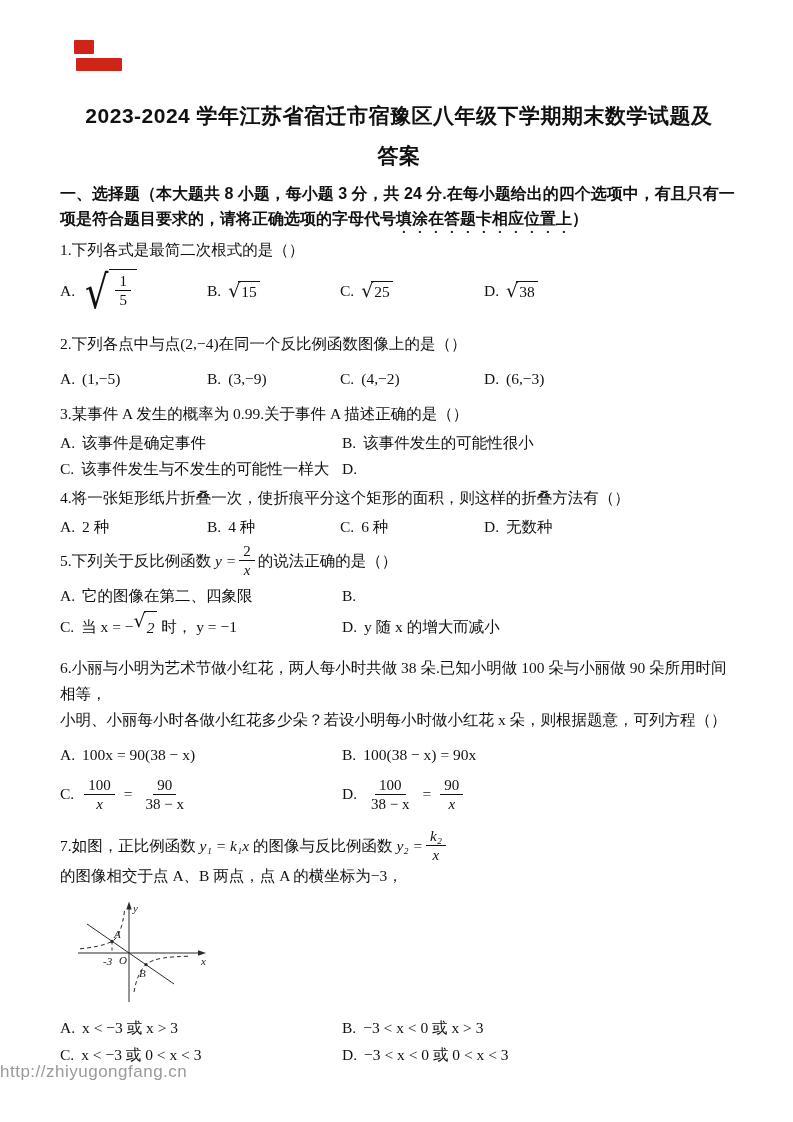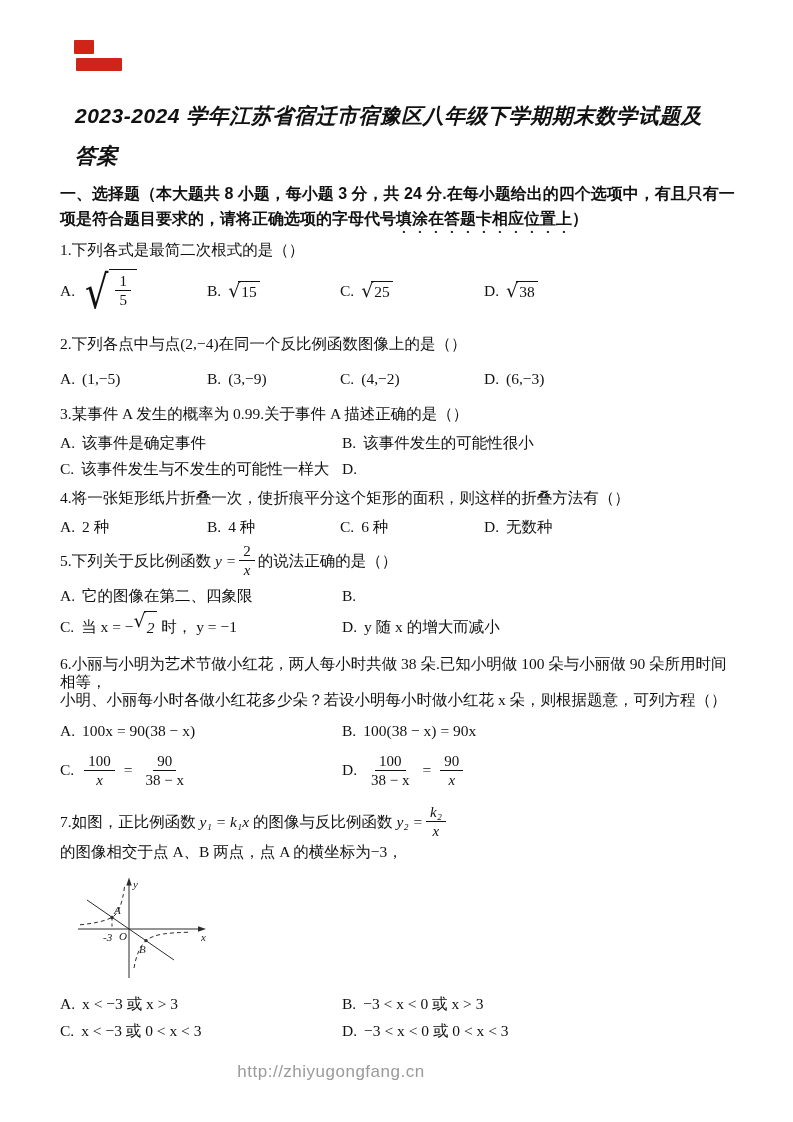--- a/index.html
+++ b/index.html
@@ -3,21 +3,21 @@
 <meta charset="utf-8">
 <style>
   html,body{margin:0;padding:0;background:#ffffff;}
   .page{position:relative;width:793px;height:1122px;background:#fff;overflow:hidden;
         font-family:"Liberation Serif","DejaVu Serif",serif;color:#111;}
   .red-mark{position:absolute;background:#cf2518;border-radius:1px;}
   .red-mark.m1{left:74px;top:40px;width:20px;height:14px;}
   .red-mark.m2{left:76px;top:58px;width:46px;height:13px;}
   .content{position:absolute;left:60px;top:0;width:678px;}
   .title{margin:96px auto 0;width:648px;font-family:"Liberation Sans","DejaVu Sans",sans-serif;
-         font-weight:700;font-size:21px;line-height:40px;letter-spacing:.5px;font-style:italic;}
+         font-weight:700;font-size:21px;line-height:40px;text-align:center;letter-spacing:.5px;}
   .sec{margin:5px 0 0;font-family:"Liberation Sans","DejaVu Sans",sans-serif;
        font-weight:700;font-size:16px;line-height:25px;}
   .emph{-webkit-text-emphasis:filled dot #111;-webkit-text-emphasis-position:under;
         text-emphasis:filled dot #111;text-emphasis-position:under right;text-align:right;}
   .stem{margin:0;font-size:15.5px;line-height:24px;}
   .mt4{margin-top:4px}.mt6{margin-top:2px}.mt8{margin-top:8px}.mt10{margin-top:10px}.mt12{margin-top:12px}
   .opts4{display:grid;grid-template-columns:147px 133px 144px 1fr;font-size:15.5px;align-items:center;}
   .opts2{display:grid;grid-template-columns:282px 1fr;font-size:15.5px;align-items:center;}
   .row26{line-height:26px;}
   .opt{display:inline-flex;align-items:center;white-space:nowrap;}
@@ -31,21 +31,21 @@
   .sqrt .sym{line-height:1;font-family:"DejaVu Sans",sans-serif;font-weight:400;}
   .sqrt .rc{border-top:1.4px solid #111;margin-left:-2px;padding:1px 3px 0 3px;}
   .sqrt.sm .sym{font-size:19px;}
   .sqrt.big{margin-top:2px;}
   .sqrt.big .sym{font-size:46px;transform:scaleX(.8);}
   .sqrt.big .rc{padding-top:2px;}
   .eqs{margin:0 6px;}
   .tallrow{height:58px;}
   .graph{margin:12px 0 0 12px;}
   .graph text{font-size:11px;font-style:italic;font-family:"Liberation Serif","DejaVu Serif",serif;fill:#222;}
-  .footer{position:absolute;left:0;top:1062px;width:662px;text-align:center;
+  .footer{position:absolute;left:0;top:1062px;width:662px;
           font-family:"Liberation Sans","DejaVu Sans",sans-serif;font-size:17px;color:#9a9a9a;letter-spacing:.5px;}
 </style>
 </head>
 <body>
 
 <div class="page">
   <div class="red-mark m1"></div>
   <div class="red-mark m2"></div>
 
   <div class="content">
@@ -181,21 +181,21 @@
             </span>&nbsp;<span>时， y = −1</span>
         </span>
         <span class="opt">
             <span class="olabel">D.</span>
             <span>y 随 x 的增大而减小</span>
           </span>
       </div>
     </div>
 
     <div>
-      <p class="stem mt12" style="line-height:18px;"><span>6.小丽与小明为艺术节做小红花，两人每小时共做 38 朵.已知小明做 100 朵与小丽做 90 朵所用时间相等，</span><br><span>小明、小丽每小时各做小红花多少朵？若设小明每小时做小红花 x 朵，则根据题意，可列方程（）</span></p>
+      <p class="stem mt12" style="line-height:26px;"><span>6.小丽与小明为艺术节做小红花，两人每小时共做 38 朵.已知小明做 100 朵与小丽做 90 朵所用时间相等，</span><br><span>小明、小丽每小时各做小红花多少朵？若设小明每小时做小红花 x 朵，则根据题意，可列方程（）</span></p>
       <div class="opts2 mt8" style="line-height:28px;">
         <span class="opt">
             <span class="olabel">A.</span>
             <span>100x = 90(38 − x)</span>
           </span>
         <span class="opt">
             <span class="olabel">B.</span>
             <span>100(38 − x) = 90x</span>
           </span>
       </div>

